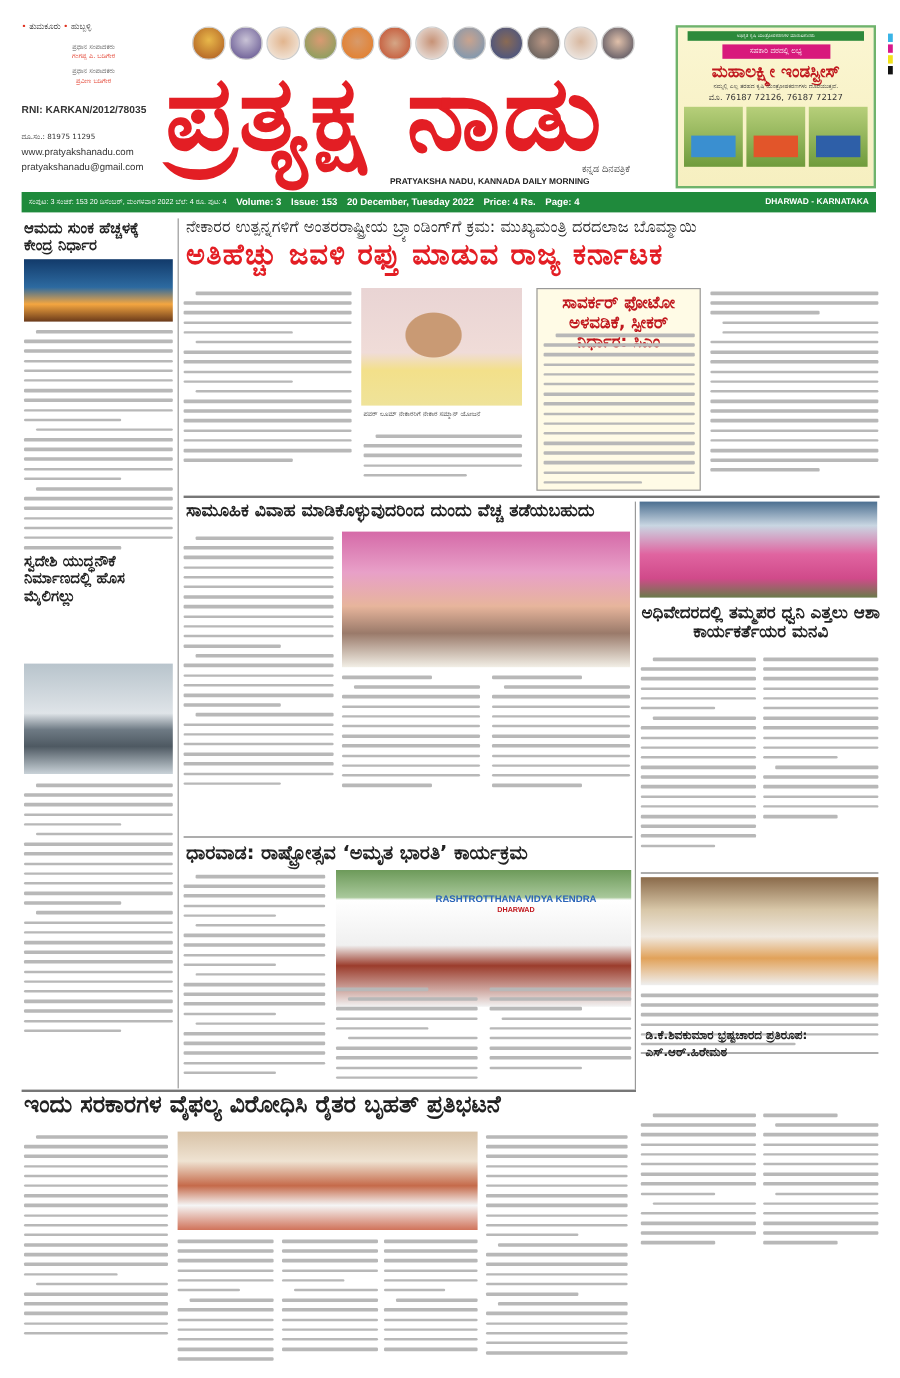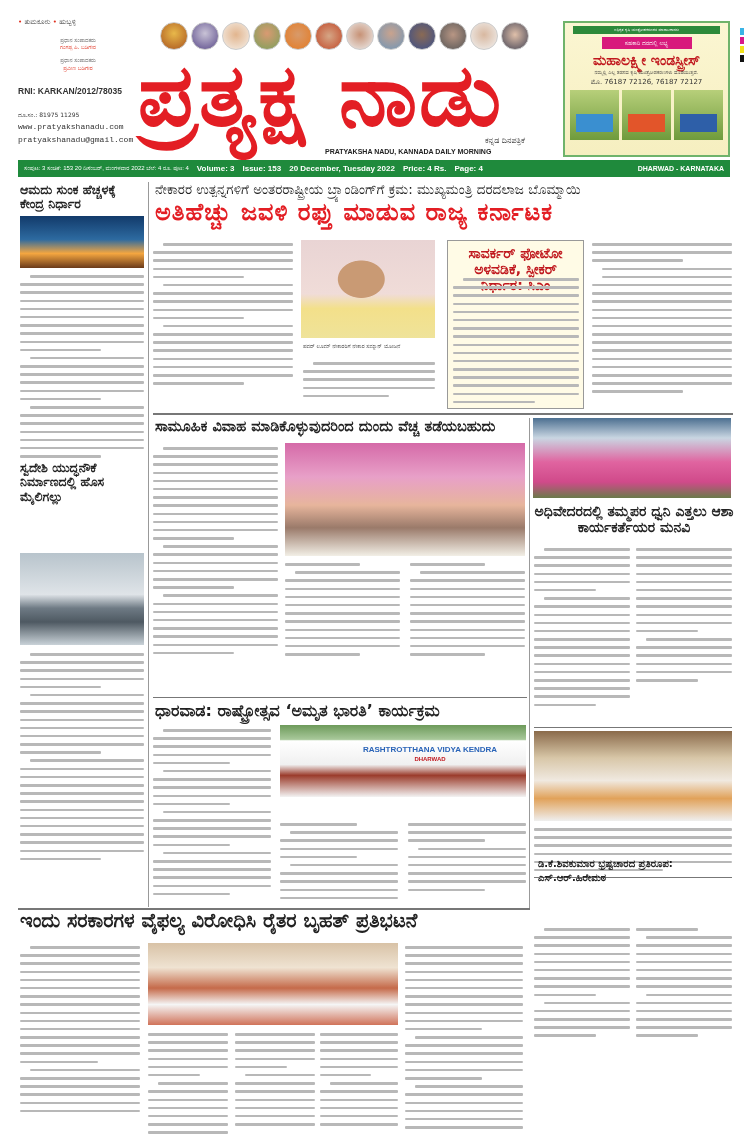--- a/index.html
+++ b/index.html
@@ -9,21 +9,21 @@
   .abs { position: absolute; }
 
   
   .mast-left { left: 18px; top: 18px; width: 120px; font-size: 7px; line-height: 1.3; }
   .cities { font-size: 7px; color: #333; }
   .cities .dot { color: #e0301e; }
   .editor-block { text-align: center; margin-top: 10px; font-size: 5.5px; color: #555; }
   .editor-name { color: #e0301e; }
   .rni { margin-top: 14px; font-size: 8.5px; font-weight: bold; color: #333; font-family: "Liberation Sans", sans-serif; }
   .phone { margin-top: 14px; font-size: 6px; color: #333; }
-  .web, .mail { font-size: 8px; color: #333; font-family: Liberation Mono, monospace; margin-top: 3px; }
+  .web, .mail { font-size: 8px; color: #333; font-family: Liberation Sans, sans-serif; margin-top: 3px; }
 
   .portraits { left: 160px; top: 22px; display: flex; gap: 3px; }
   .portrait { width: 28px; height: 28px; border-radius: 50%; border: 1px solid #ccc; }
 
   .logo { left: 138px; top: 52px; font-size: 86px; font-weight: bold; color: #e31e24; letter-spacing: 2px; line-height: 1; font-family: "DejaVu Sans", sans-serif; }
   .logo-sub { left: 485px; top: 136px; font-size: 8px; color: #333; }
   .logo-tag { left: 325px; top: 148px; font-size: 7px; font-weight: bold; color: #222; font-family: "Liberation Sans", sans-serif; }
 
   
   .ad { left: 563px; top: 21px; width: 167px; height: 136px; border: 2px solid #6fb36b; background: linear-gradient(#fbf6d2, #f6efc0); }
@@ -443,21 +443,21 @@
     <span></span>
     <span></span>
     <span class="short"></span>
   <span class="ind"></span>
     <span></span>
     <span></span>
     <span></span>
     <span></span>
     <span class="short"></span>
 </div>
-<div class="photo" style="left:280px;top:725px;width:246px;height:72px;background:linear-gradient(180deg,#6d9a5a 0%,#a8c89a 20%,#ffffff 22%,#f0f0f0 55%,#9b3c2c 70%,#f3f3f3 100%);overflow:hidden">
+<div class="photo" style="left:280px;top:725px;width:246px;height:114px;background:linear-gradient(180deg,#6d9a5a 0%,#a8c89a 20%,#ffffff 22%,#f0f0f0 55%,#9b3c2c 70%,#f3f3f3 100%);overflow:hidden">
   <div style="position:absolute;left:60px;top:20px;width:180px;text-align:center;color:#2a64b8;font-weight:bold;font-size:8px;font-family:'Liberation Sans',sans-serif">RASHTROTTHANA VIDYA KENDRA</div>
   <div style="position:absolute;left:60px;top:31px;width:180px;text-align:center;color:#c0181e;font-weight:bold;font-size:6px;font-family:'Liberation Sans',sans-serif">DHARWAD</div>
 </div>
 <div class="lines" style="left:280px;top:820px;width:118px">
   <span class="short"></span>
     <span class="ind"></span>
     <span></span>
     <span></span>
     <span class="short"></span>
   <span class="ind"></span>

